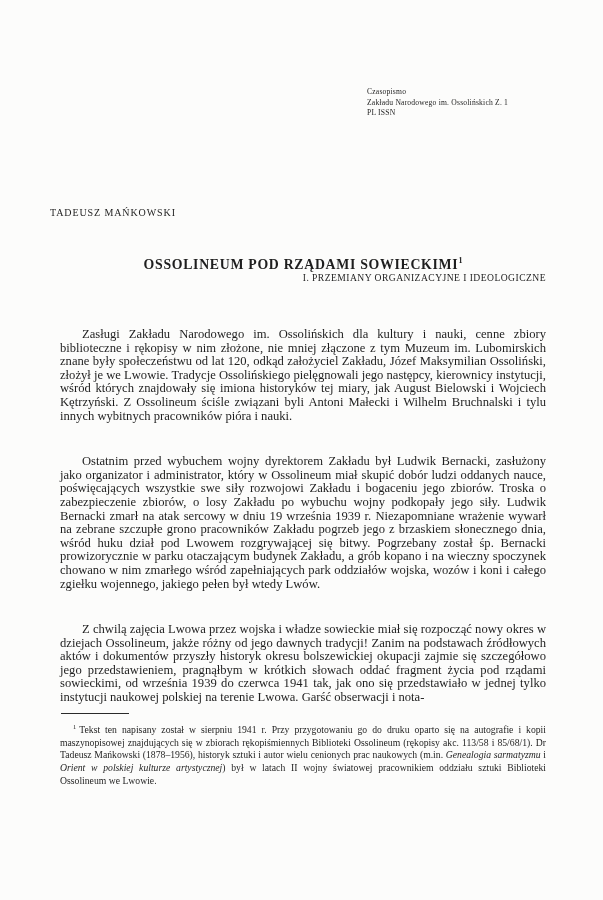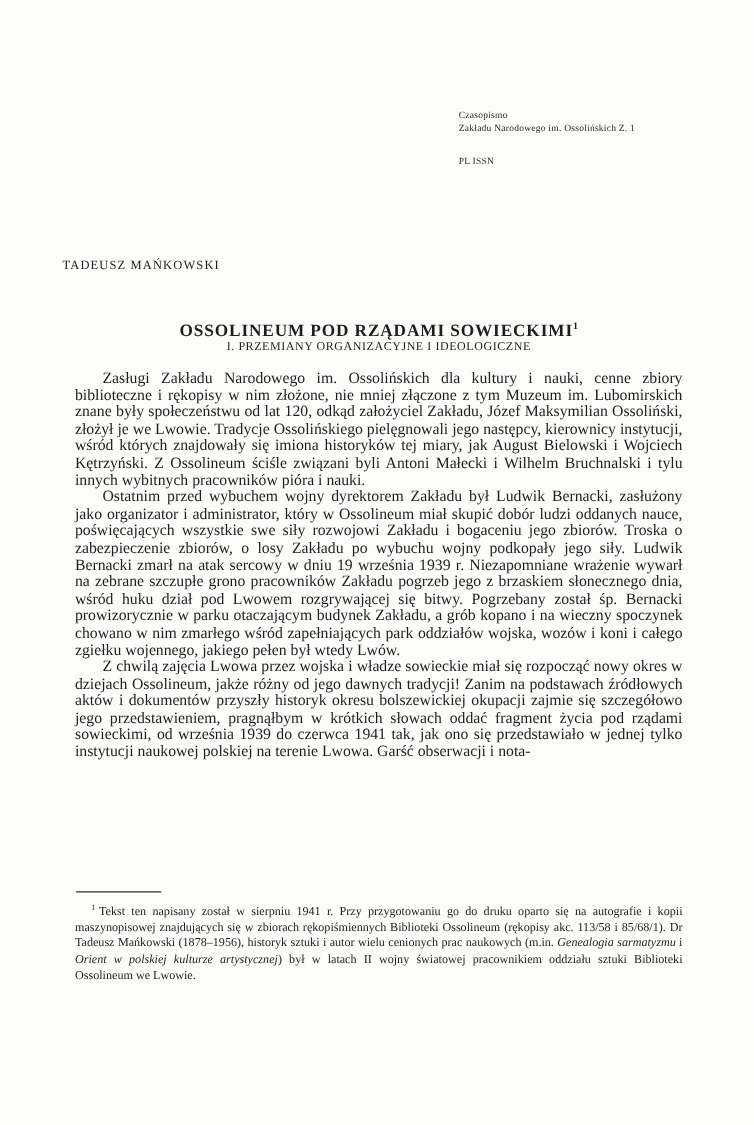--- a/index.html
+++ b/index.html
@@ -23,21 +23,21 @@
   .journal-imprint {
     position: absolute;
     left: 367px;
     top: 87px;
     font-size: 7.6px;
     line-height: 10.5px;
     letter-spacing: 0.2px;
     color: var(--ink);
   }
   .journal-imprint .imprint-line-issn {
-    margin-top: 16px;
+    margin-top: 0;
   }
   .author-name {
     position: absolute;
     left: 50px;
     top: 207px;
     font-size: 10px;
     letter-spacing: 0.9px;
     font-weight: normal;
     color: var(--ink);
   }
@@ -56,39 +56,40 @@
   }
   .article-title sup {
     font-size: 8px;
     letter-spacing: 0;
   }
   .section-heading {
     position: absolute;
     left: 60px;
     top: 272px;
     width: 486px;
-    text-align: center;
+    text-align: right;
     font-size: 9.6px;
     letter-spacing: 0.45px;
     font-weight: normal;
     color: var(--ink);
     white-space: nowrap;
   }
   .article-body {
     position: absolute;
     left: 60px;
     top: 296px;
     width: 486px;
     font-size: 12.6px;
     line-height: 13.6px;
     text-align: justify;
     color: var(--ink);
   }
   .article-body p {
     text-indent: 22px;
+    margin-top: 32px;
   }
   .footnote-rule {
     position: absolute;
     left: 61px;
     top: 713px;
     width: 68px;
     height: 0;
     border-top: 1.4px solid #2a2a2a;
   }
   .footnote {

